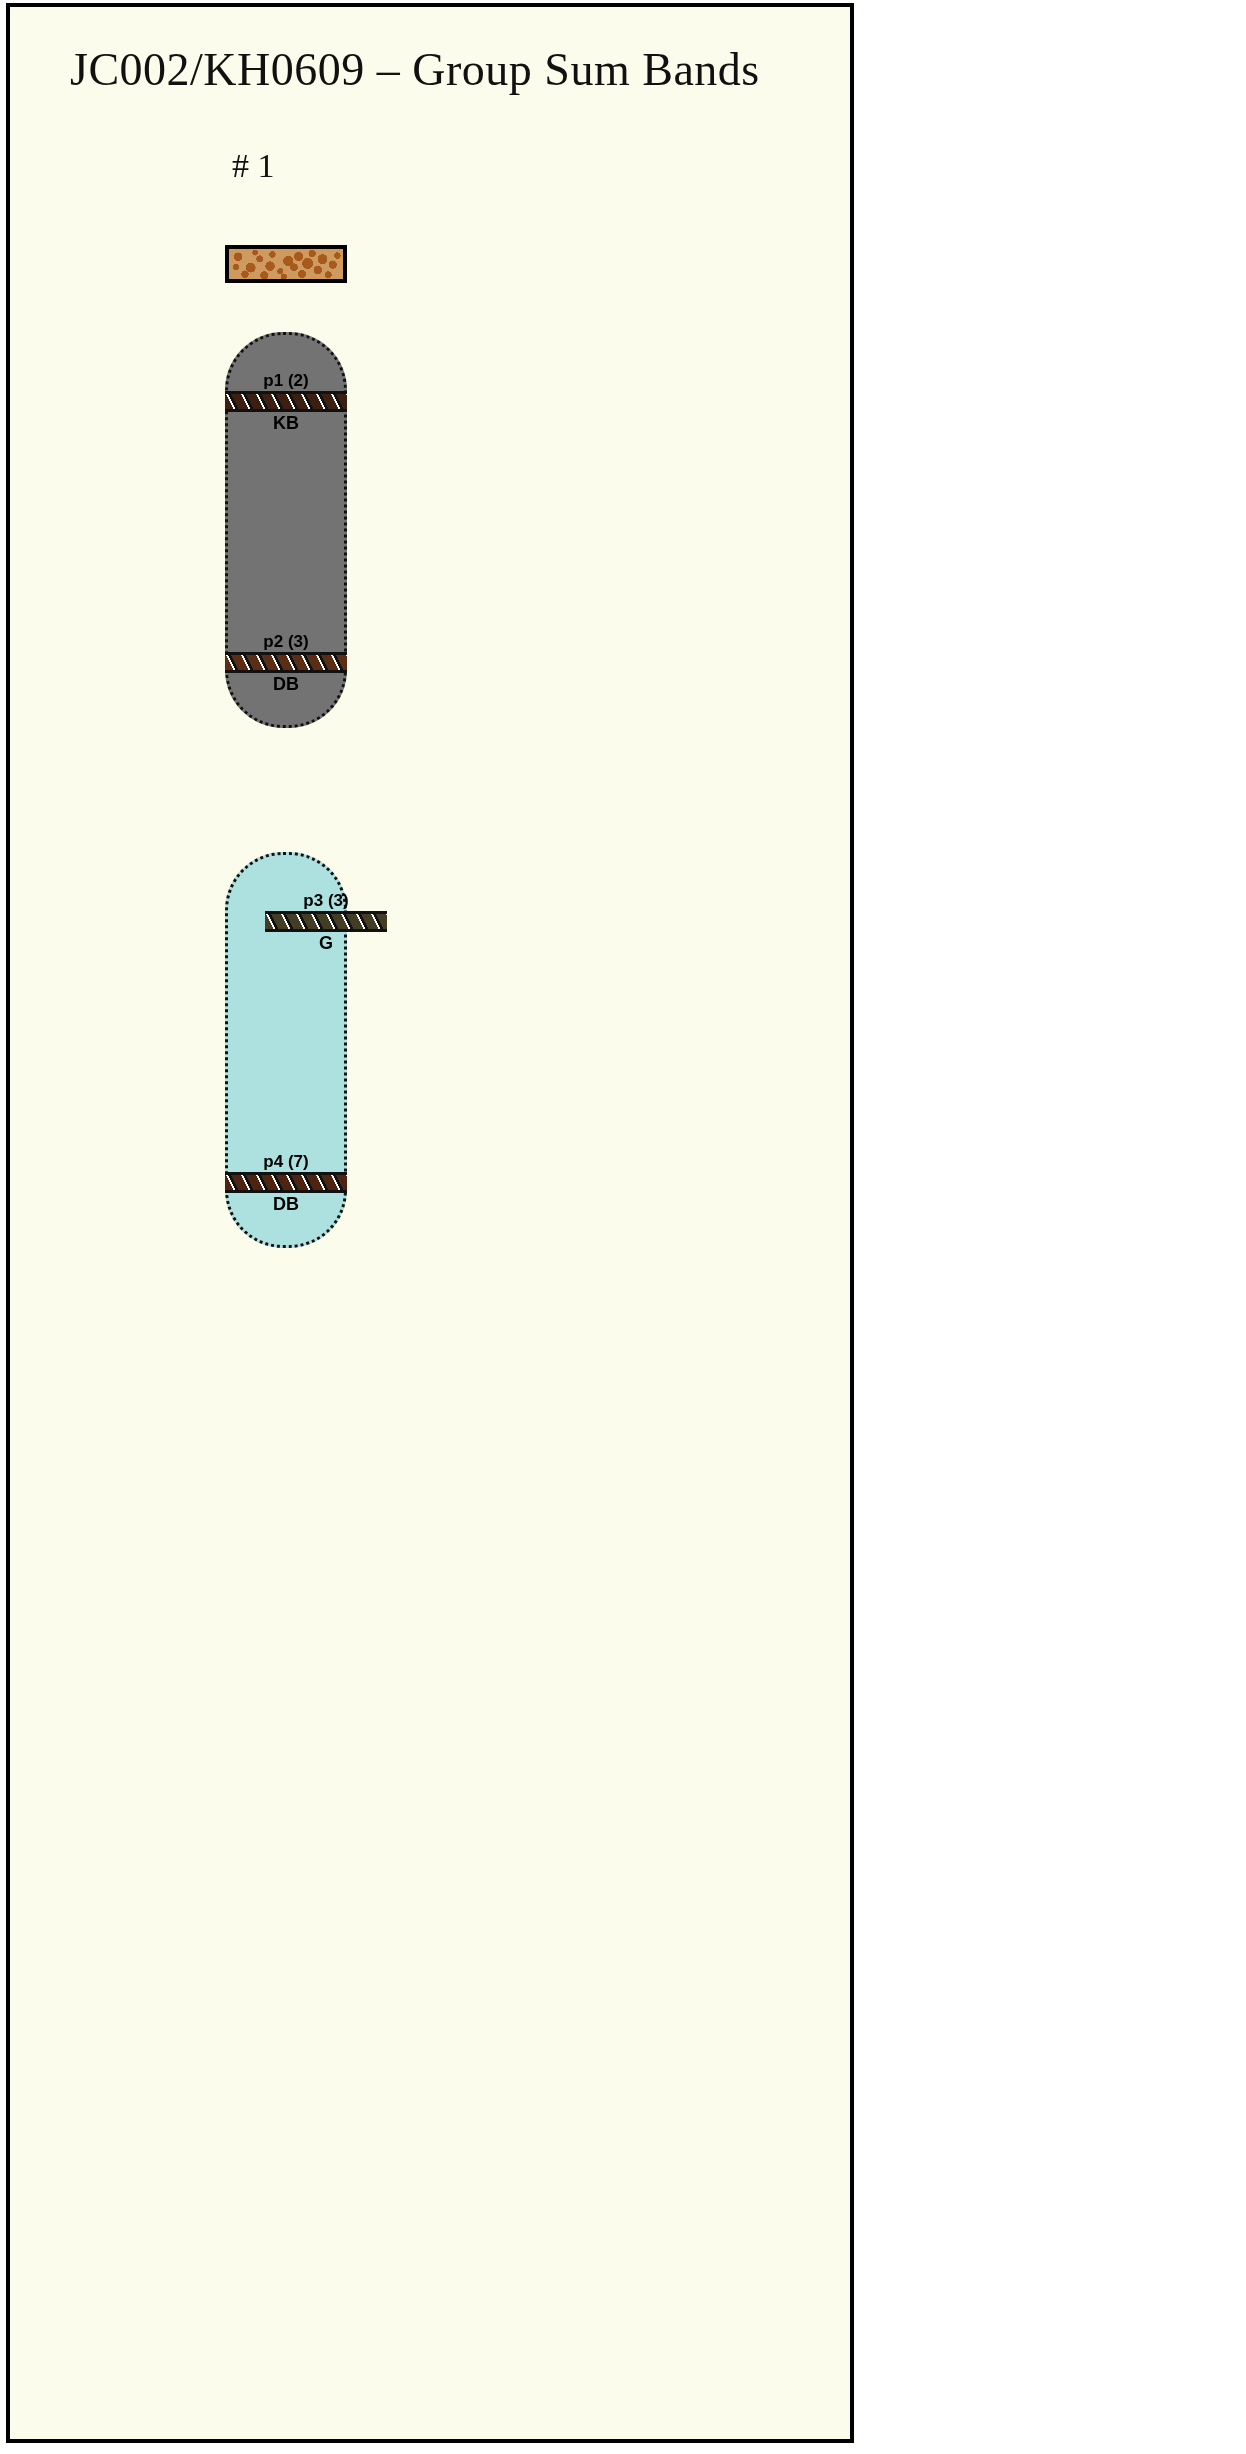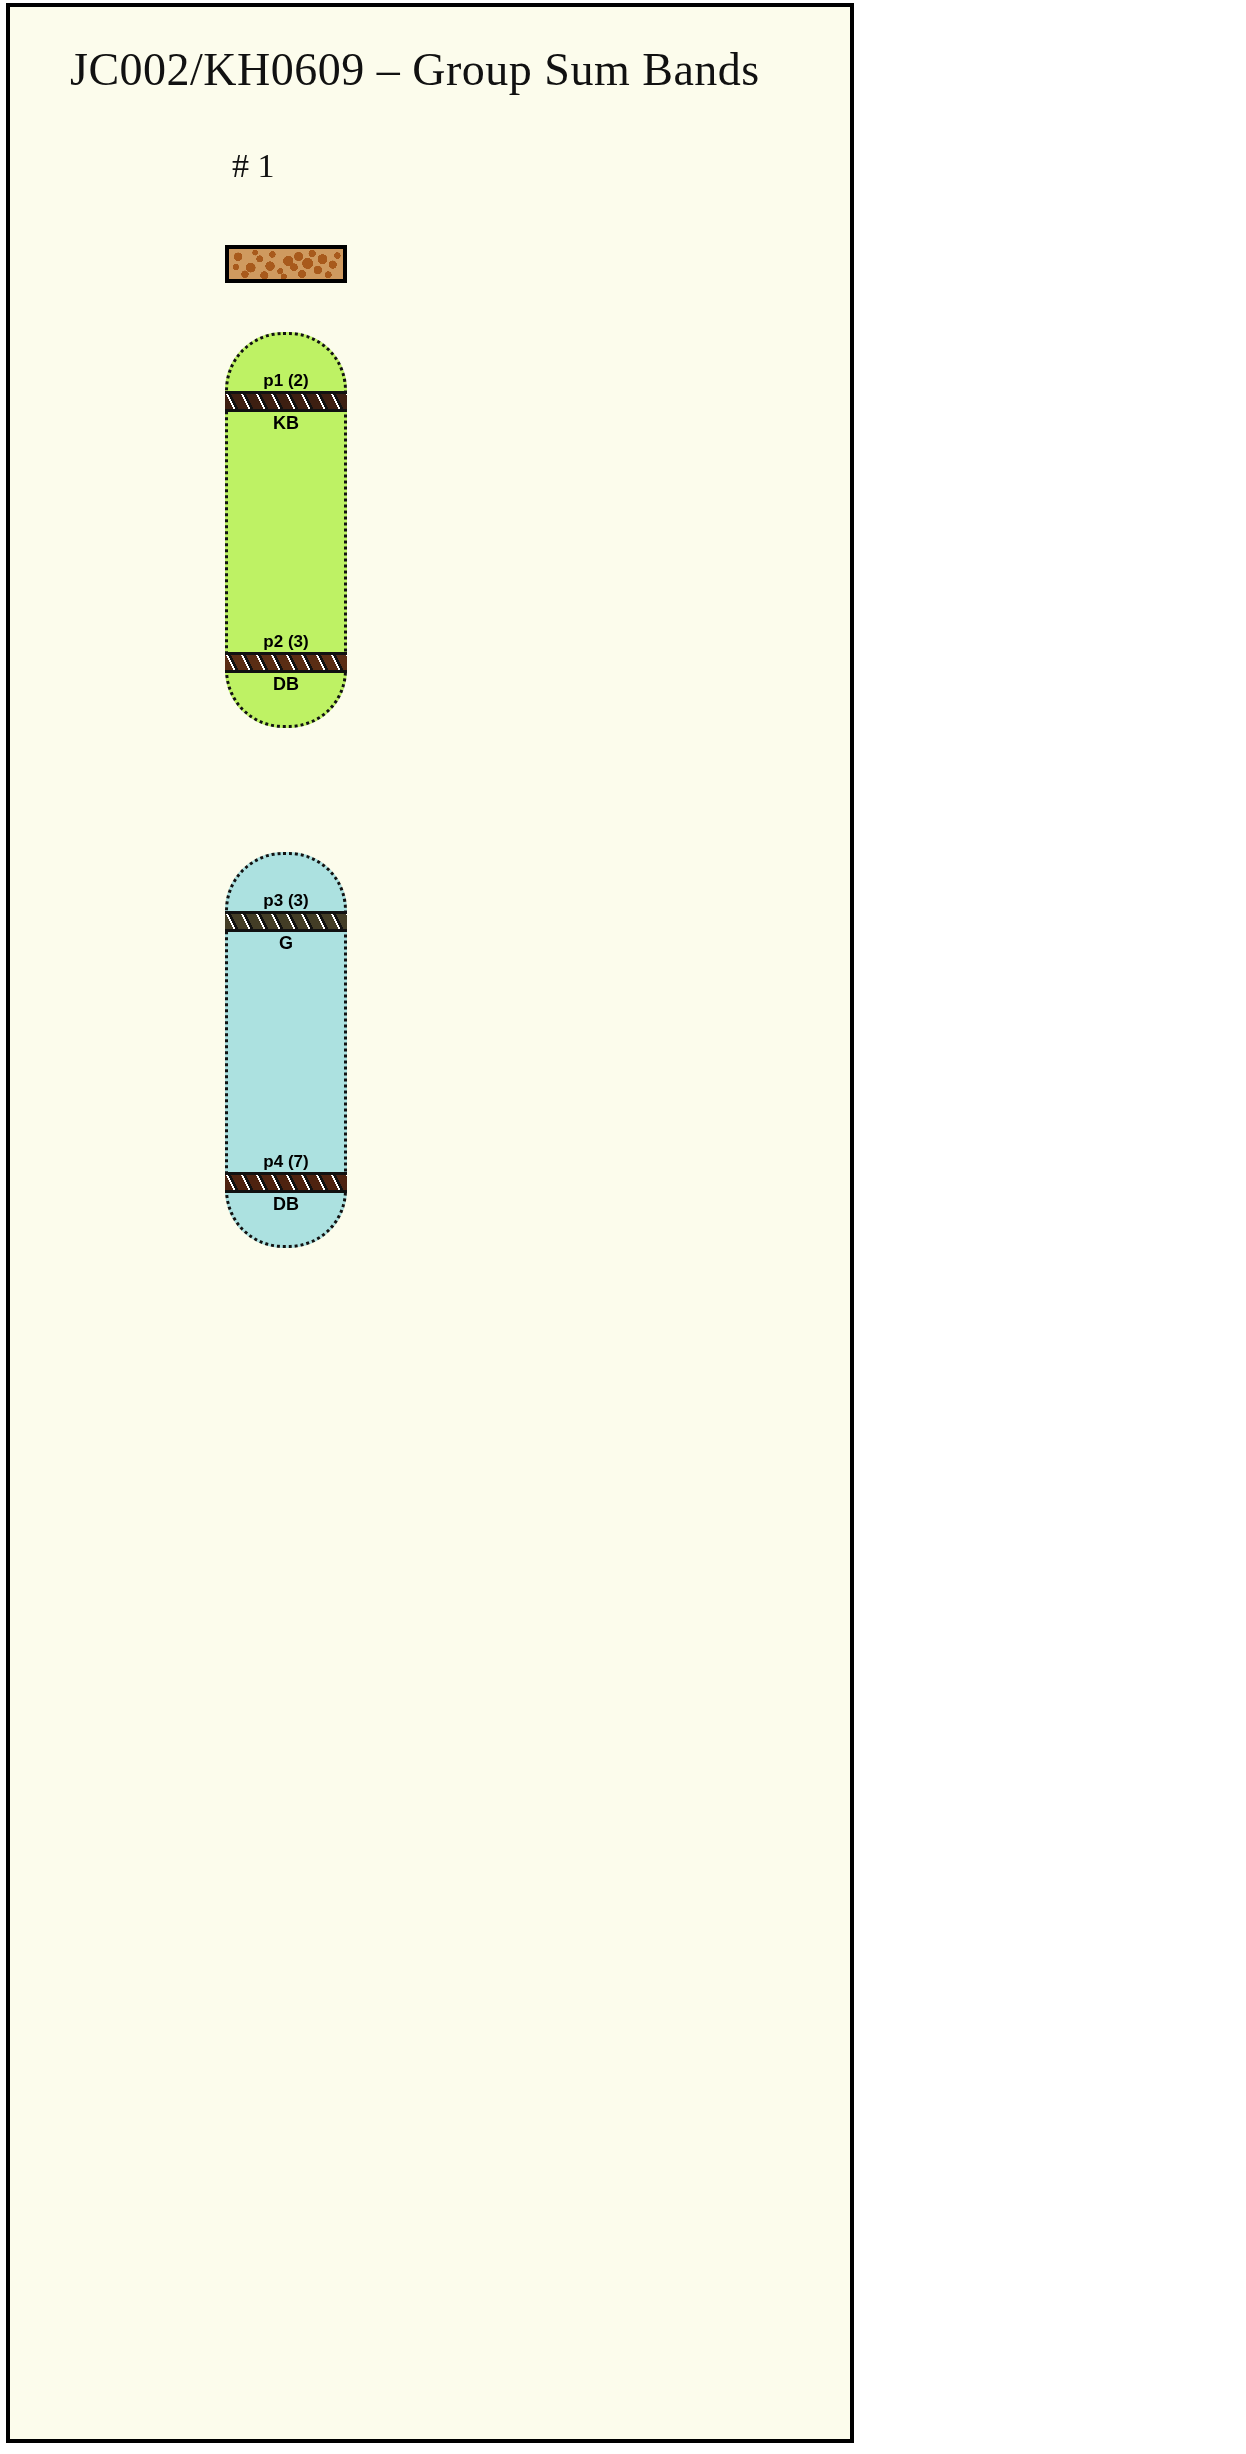--- a/index.html
+++ b/index.html
@@ -143,39 +143,39 @@
 </style>
 </head>
 <body>
 
 <div id="panel" style="background: rgb(252, 252, 236);">
 
   <div id="subtitle"># 1</div>
 
   <div id="gravel"></div>
 
-  <div id="capsule-1" class="capsule" style="background: #bef264; border-color: rgb(17, 17, 17);">
+  <div id="capsule-1" class="capsule" style="background: #737373; border-color: rgb(17, 17, 17);">
 
     <div class="band-group" style="top:36px;">
       <div class="band-label">p1 (2)</div>
       <div class="band" id="band-p1-swatch" style="background-image: repeating-linear-gradient(63deg, rgb(61, 31, 17) 0px, rgb(61, 31, 17) 10.5px, rgb(255, 255, 255) 10.5px, rgb(255, 255, 255) 12.2px, rgb(17, 17, 17) 12.2px, rgb(17, 17, 17) 14.8px, rgb(61, 31, 17) 14.8px, rgb(61, 31, 17) 15px);"></div>
       <div class="band-code">KB</div>
     </div>
 
     <div class="band-group" style="top:297px;">
       <div class="band-label">p2 (3)</div>
       <div class="band" id="band-p2-swatch" style="background-image: repeating-linear-gradient(63deg, rgb(90, 45, 20) 0px, rgb(90, 45, 20) 10.5px, rgb(255, 255, 255) 10.5px, rgb(255, 255, 255) 12.2px, rgb(17, 17, 17) 12.2px, rgb(17, 17, 17) 14.8px, rgb(90, 45, 20) 14.8px, rgb(90, 45, 20) 15px);"></div>
       <div class="band-code">DB</div>
     </div>
 
   </div>
 
   <div id="capsule-2" class="capsule" style="background: rgb(172, 225, 224); border-color: rgb(17, 17, 17);">
 
-    <div class="band-group" style="top:36px;">
+    <div class="band-group" style="top:36px;padding-left:40px;">
       <div class="band-label">p3 (3)</div>
       <div class="band" id="band-p3-swatch" style="background-image: repeating-linear-gradient(63deg, rgb(67, 61, 38) 0px, rgb(67, 61, 38) 10.5px, rgb(255, 255, 255) 10.5px, rgb(255, 255, 255) 12.2px, rgb(17, 17, 17) 12.2px, rgb(17, 17, 17) 14.8px, rgb(67, 61, 38) 14.8px, rgb(67, 61, 38) 15px);"></div>
       <div class="band-code">G</div>
     </div>
 
     <div class="band-group" style="top:297px;">
       <div class="band-label">p4 (7)</div>
       <div class="band" id="band-p4-swatch" style="background-image: repeating-linear-gradient(63deg, rgb(78, 35, 16) 0px, rgb(78, 35, 16) 10.5px, rgb(255, 255, 255) 10.5px, rgb(255, 255, 255) 12.2px, rgb(17, 17, 17) 12.2px, rgb(17, 17, 17) 14.8px, rgb(78, 35, 16) 14.8px, rgb(78, 35, 16) 15px);"></div>
       <div class="band-code">DB</div>
     </div>

